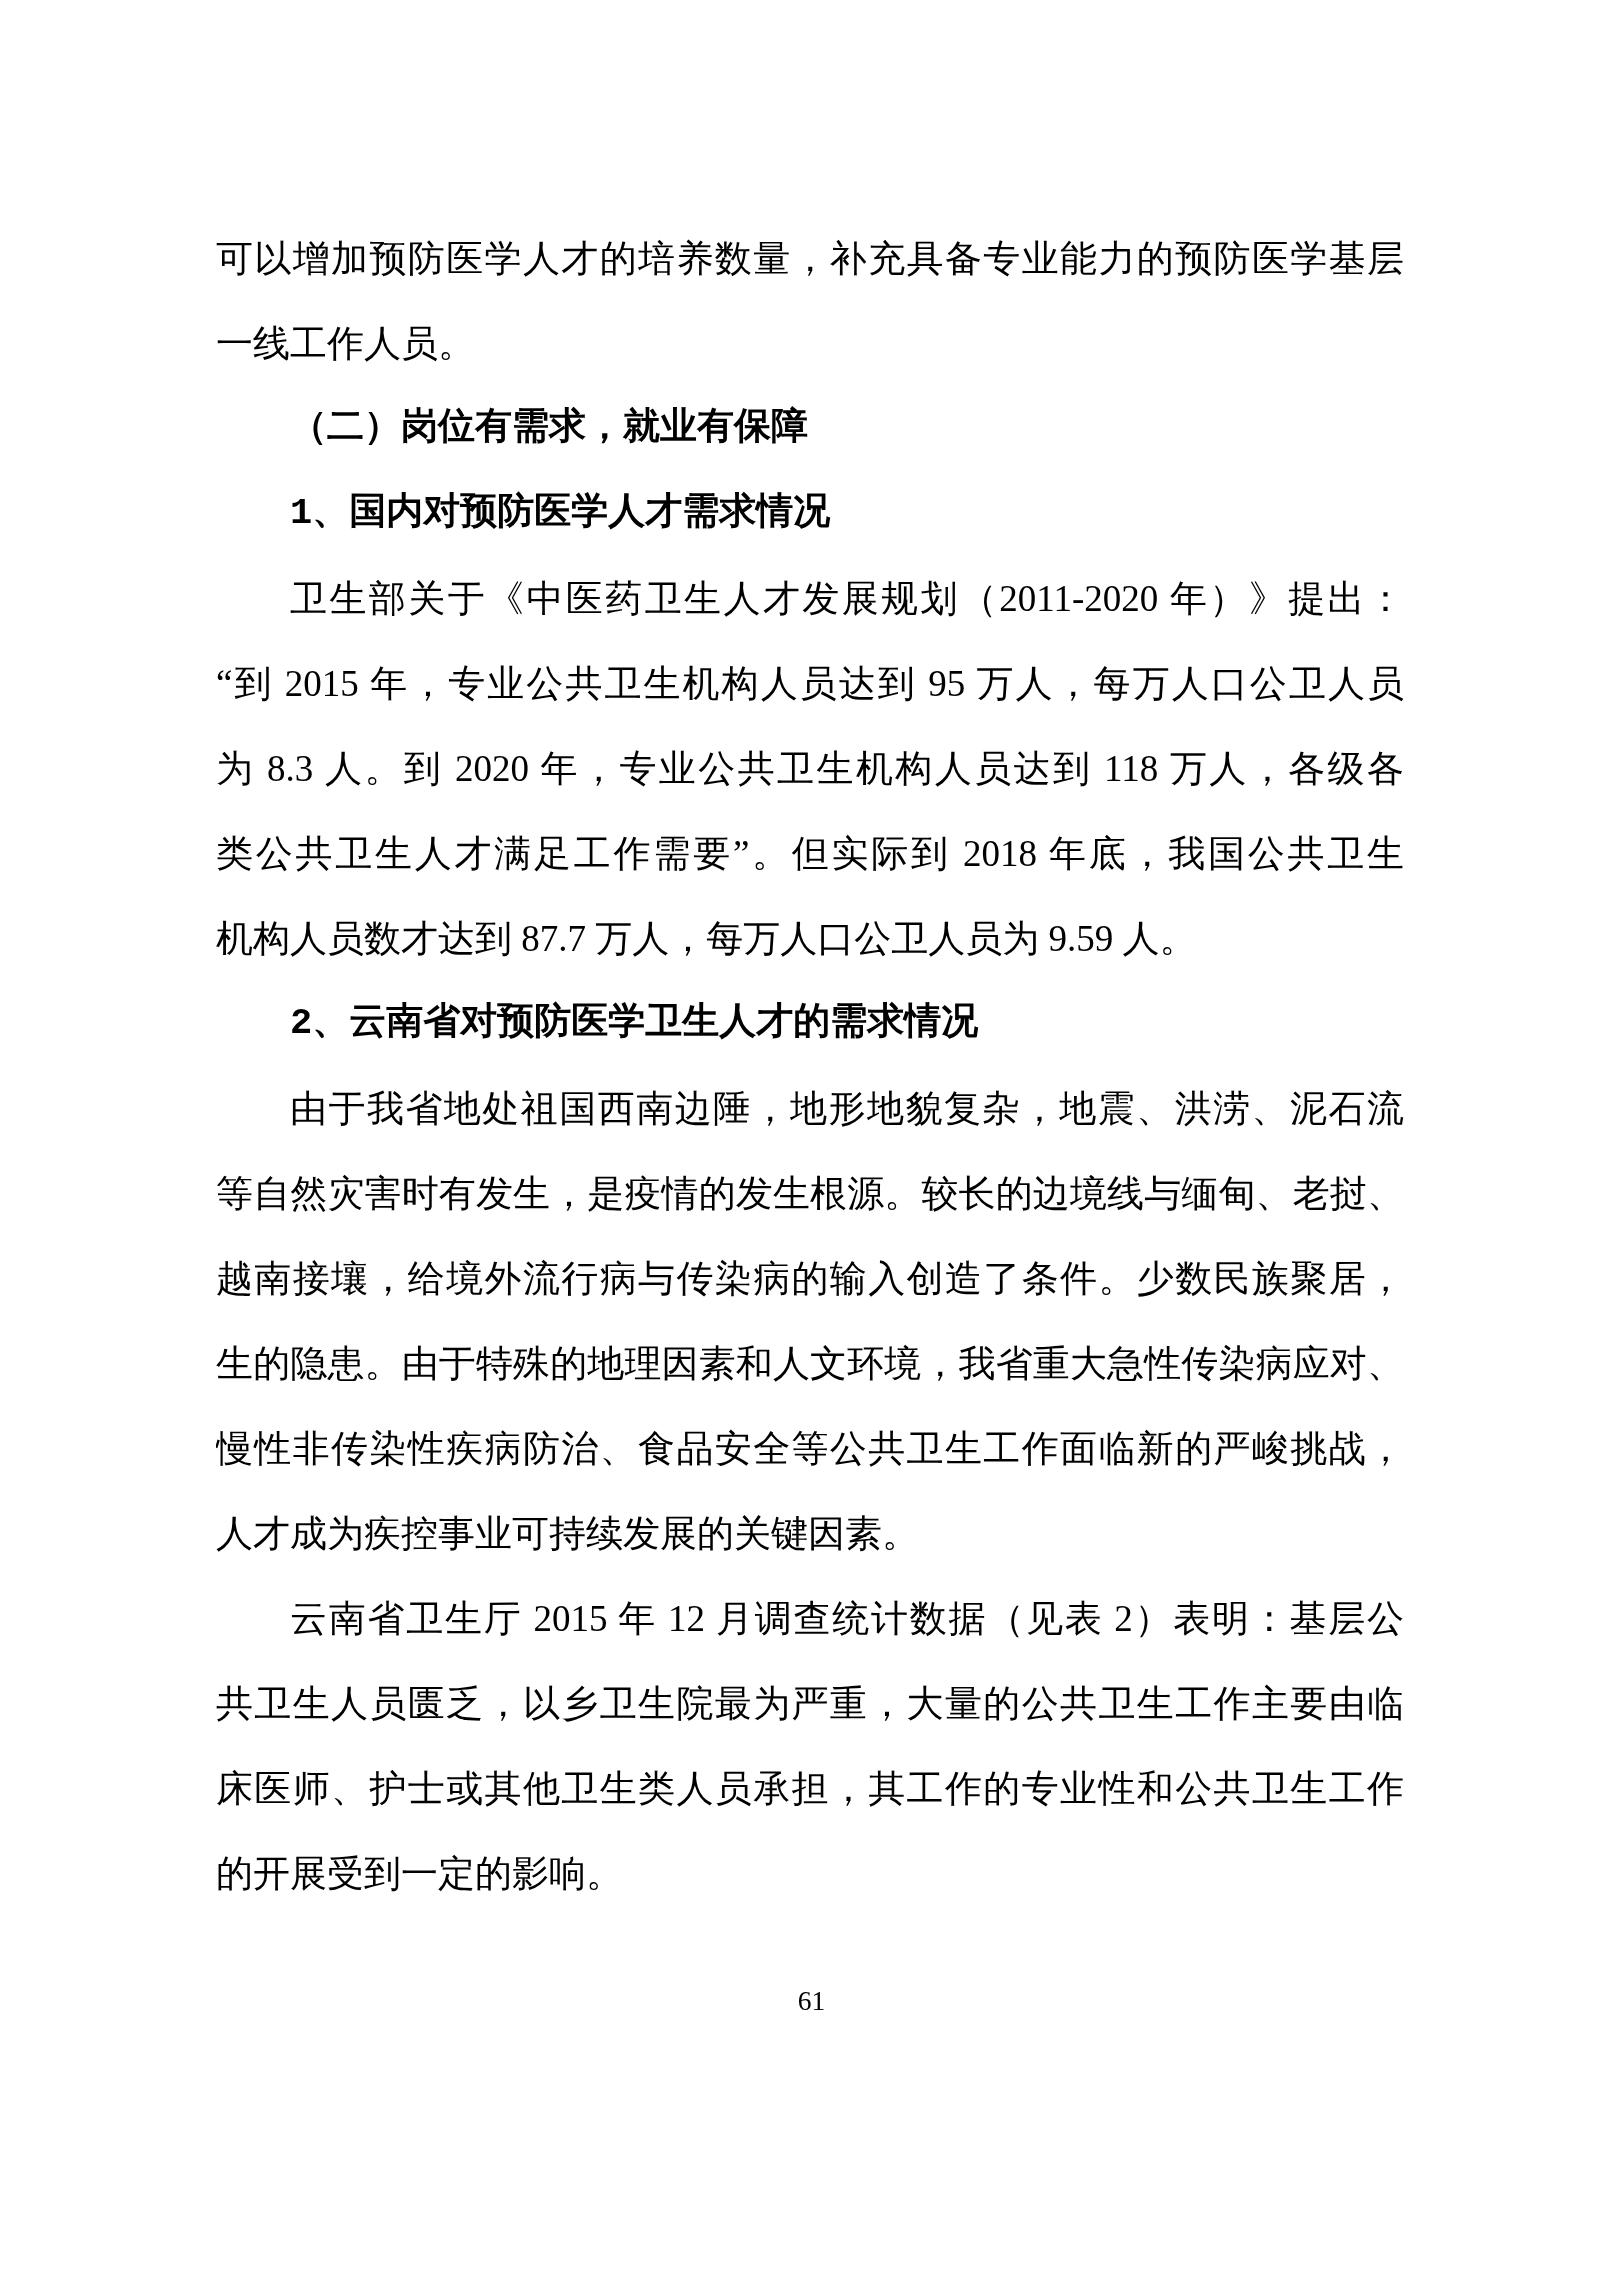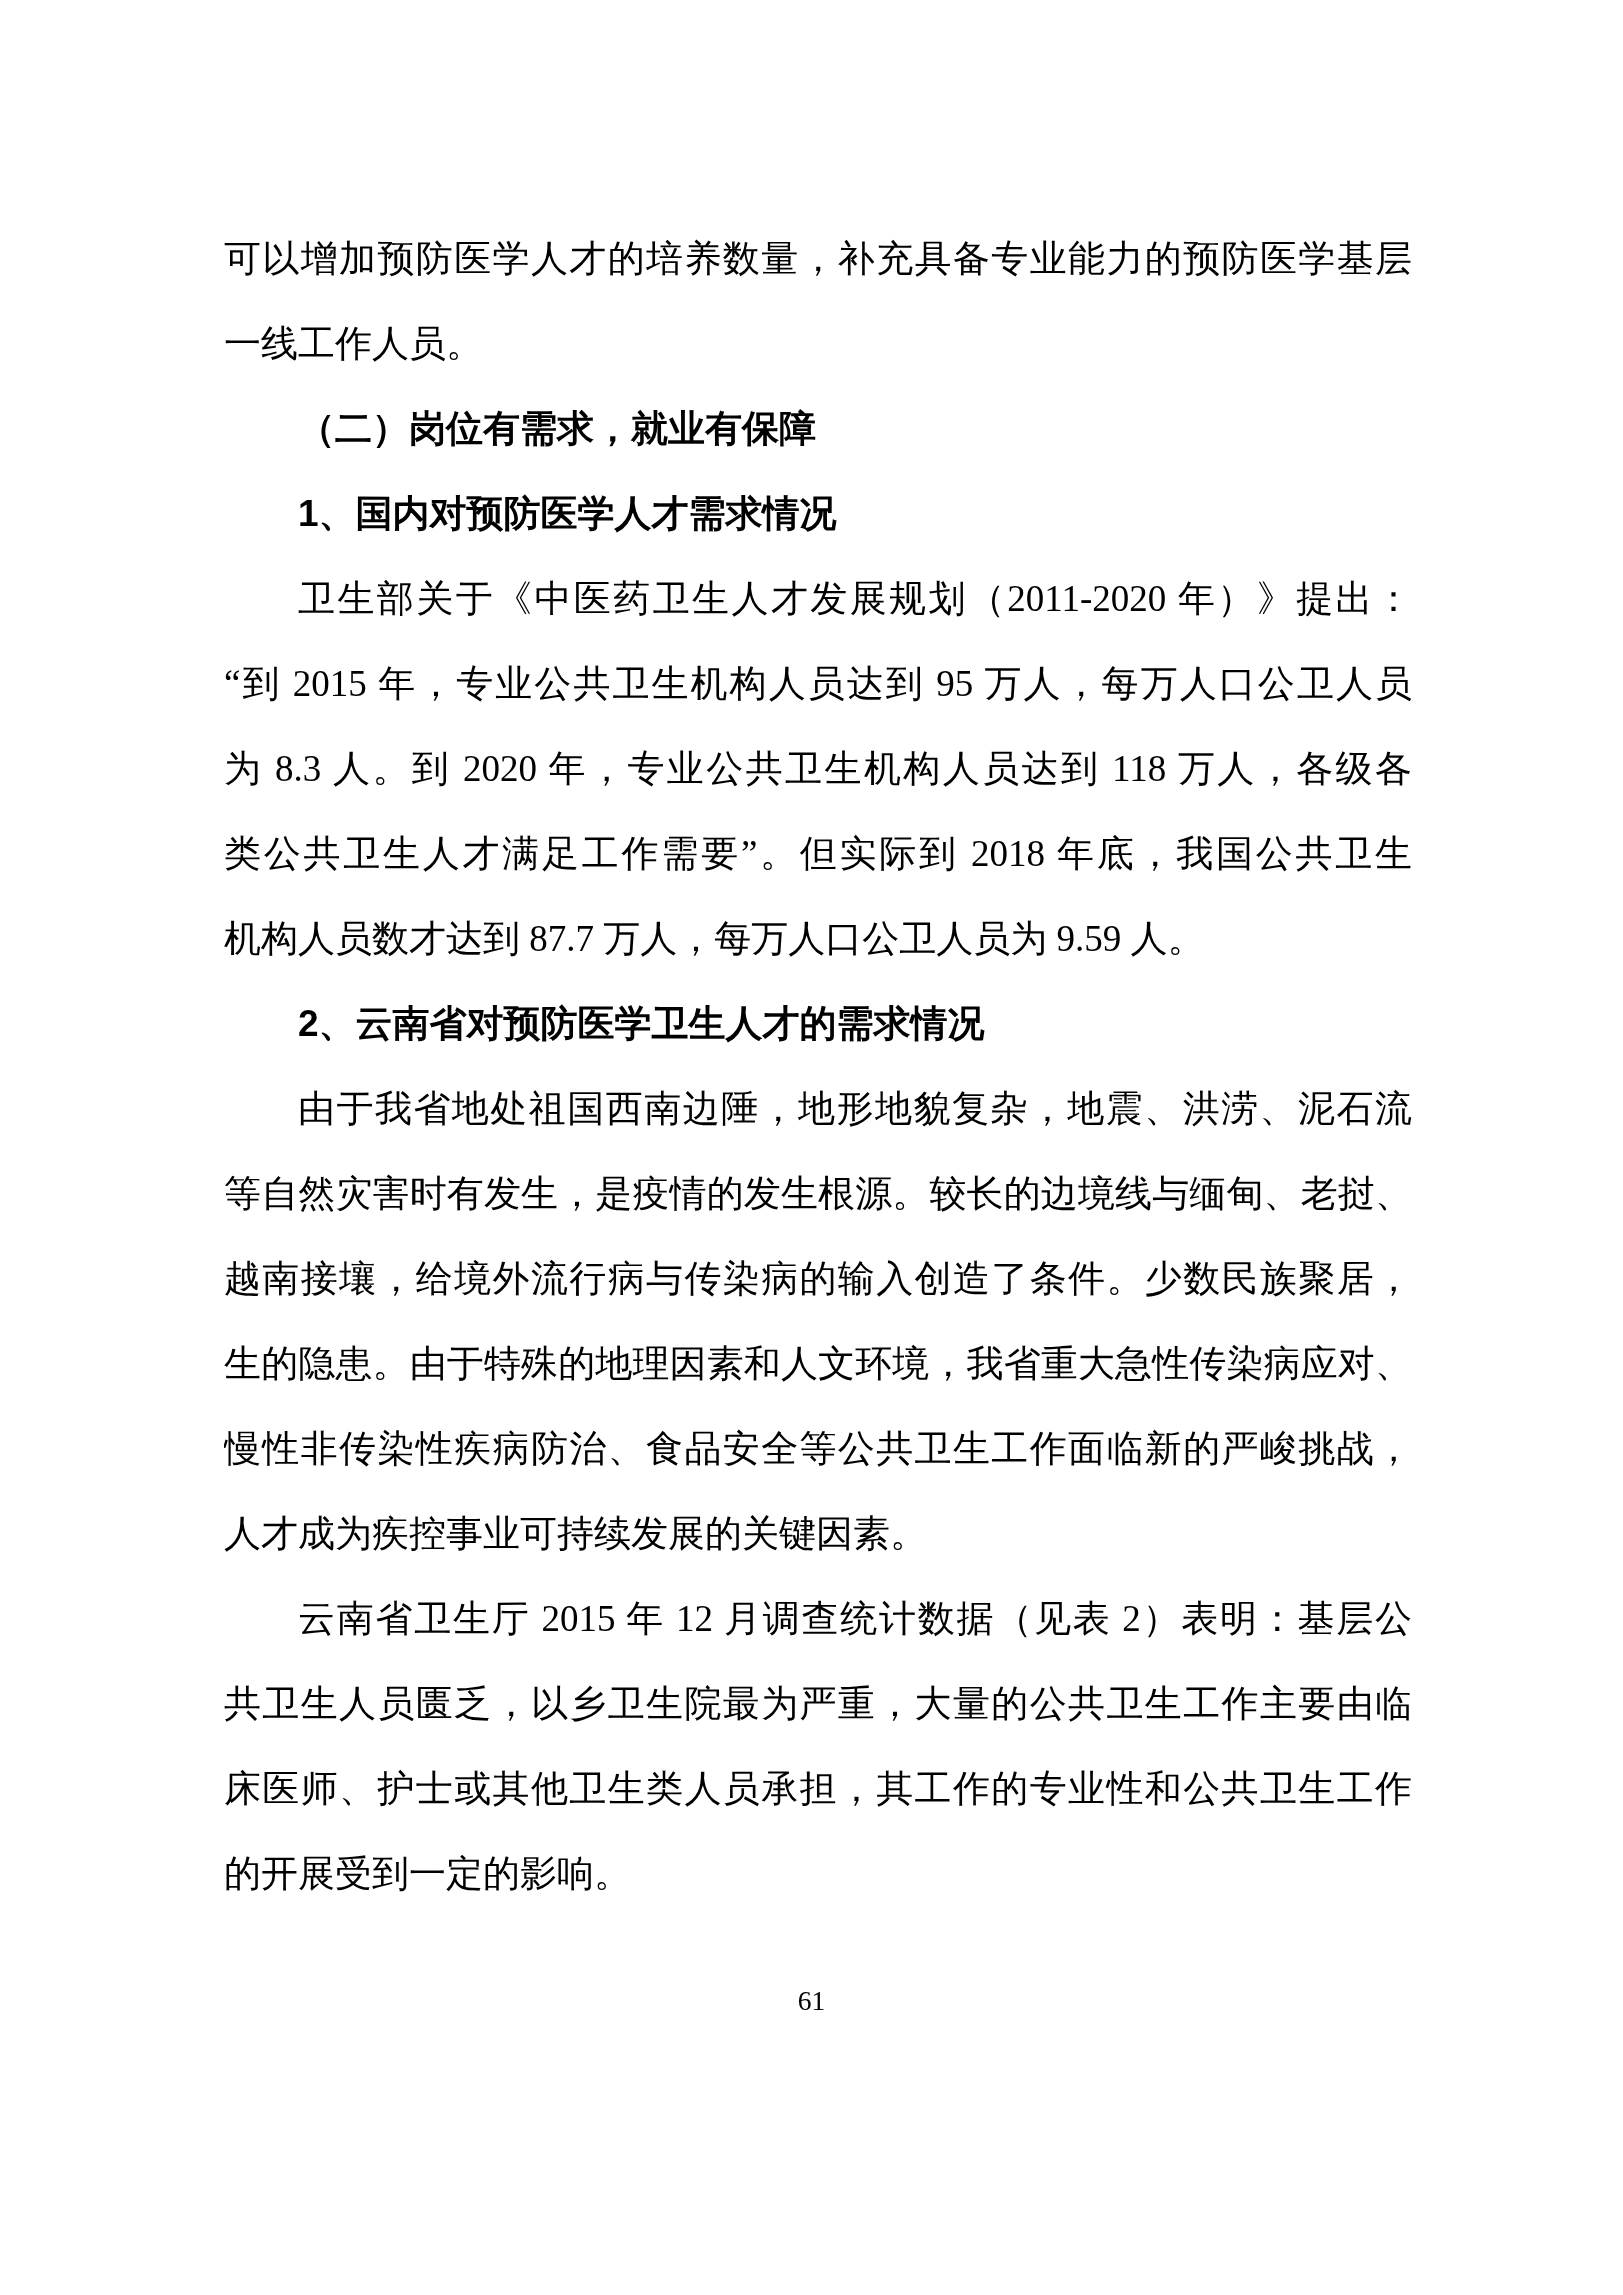--- a/index.html
+++ b/index.html
@@ -10,21 +10,21 @@
     width: 1623px;
     height: 2295px;
     background: #ffffff;
     color: #000000;
     position: relative;
     font-family: "Liberation Serif", "DejaVu Serif", serif;
     overflow: hidden;
   }
   .textblock {
     position: absolute;
-    left: 224px;
+    left: 216px;
     top: 216px;
     width: 1188px;
   }
   .line {
     margin: 0;
     padding: 0;
     height: 85px;
     line-height: 85px;
     font-size: 37px;
     overflow: hidden;
@@ -35,21 +35,21 @@
     text-align: justify;
     text-align-last: justify;
   }
   
   .end {
     text-align: center;
     text-align-last: left;
   }
   
   .h {
-    font-family: Liberation Sans, sans-serif;
+    font-family: Liberation Mono, monospace;
     font-weight: 700;
     text-align: left;
     text-align-last: left;
   }
   .indent {
     text-indent: 2em;
   }
   .footer {
     position: absolute;
     left: 0;

